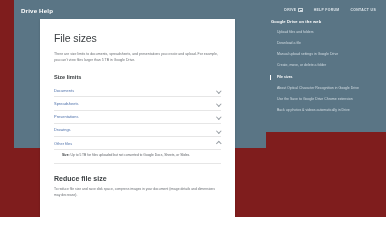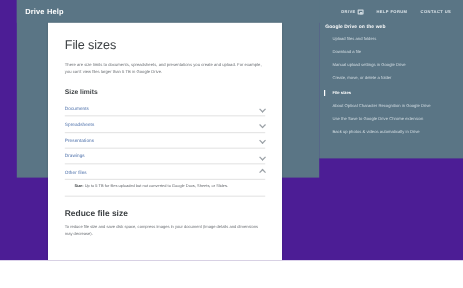--- a/index.html
+++ b/index.html
@@ -2,21 +2,21 @@
 <html><head>
 <meta charset="utf-8">
 <style>
   * { box-sizing: border-box; margin: 0; padding: 0; }
   html, body {
     width: 386px; height: 217px;
     background: #ffffff;
     font-family: "Liberation Sans", sans-serif;
     overflow: hidden;
   }
-  #page { position: relative; width: 386px; height: 217px; background: #4c1d95; }
+  #page { position: relative; width: 386px; height: 217px; background: #7f1d1d; }
 
   
   .hero-left {
     position: absolute; left: 14px; top: 0; width: 252px; height: 148px;
     background: #5a7585;
   }
   .hero-right {
     position: absolute; left: 266px; top: 0; width: 120px; height: 132px;
     background: #5a7585;
   }

